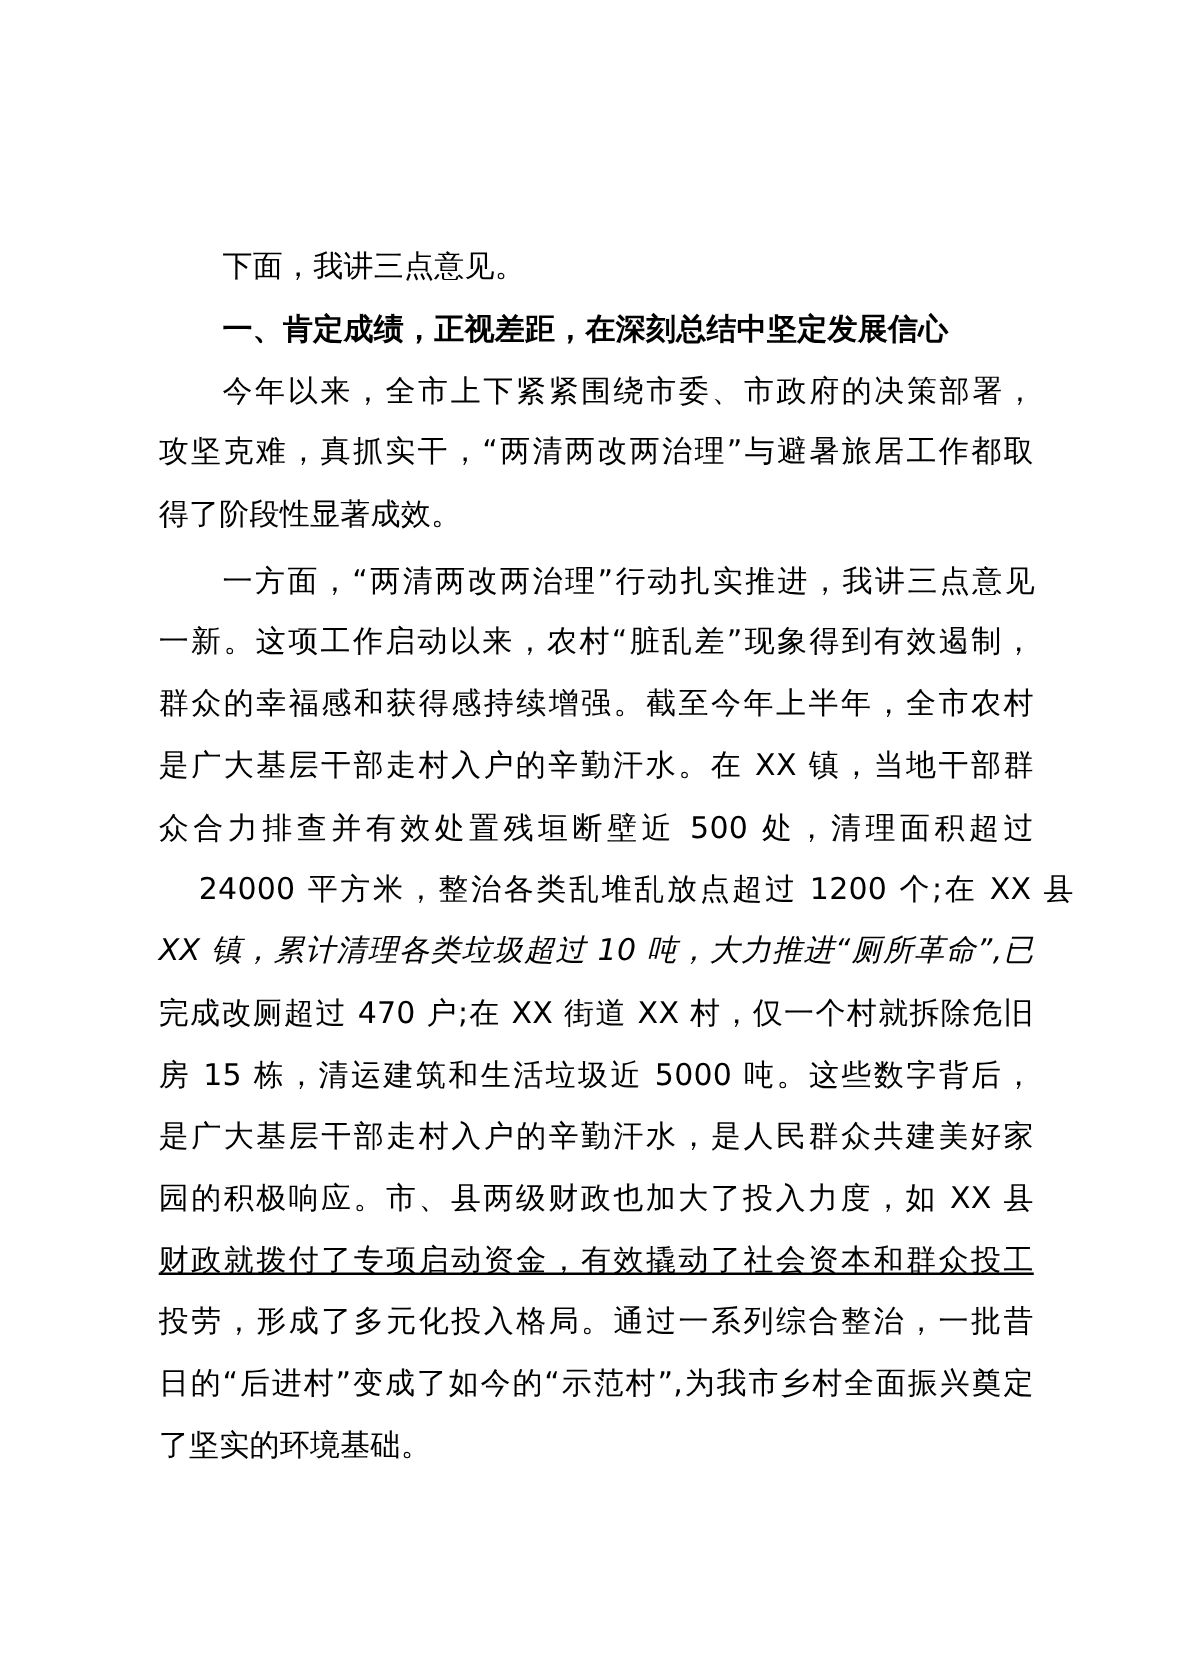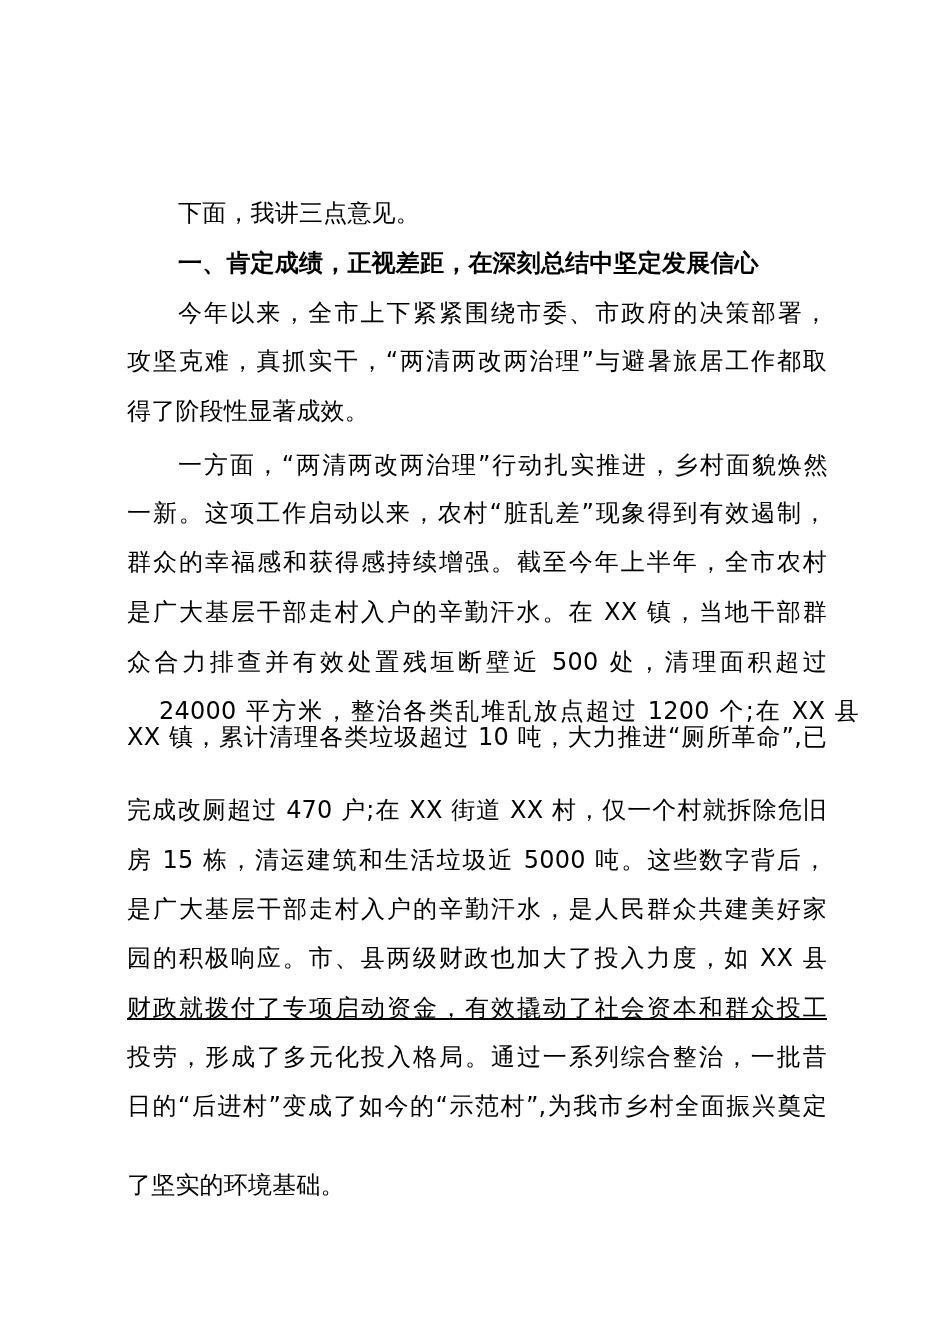--- a/index.html
+++ b/index.html
@@ -53,30 +53,30 @@
 
   <div class="line indent" style="top:198px;">下面，我讲三点意见。</div>
 
   <div>
     <div class="line indent justify" style="top:298px;">今年以来，全市上下紧紧围绕市委、市政府的决策部署，</div>
     <div class="line justify" style="top:346px;">攻坚克难，真抓实干，“两清两改两治理”与避暑旅居工作都取</div>
     <div class="line" style="top:396px;">得了阶段性显著成效。</div>
   </div>
 
   <div>
-    <div class="line indent justify" style="top:450px;">一方面，“两清两改两治理”行动扎实推进，乡村面貌焕然</div>
+    <div class="line indent justify" style="top:450px;">一方面，“两清两改两治理”行动扎实推进，我讲三点意见</div>
     <div class="line justify" style="top:498px;">一新。这项工作启动以来，农村“脏乱差”现象得到有效遏制，</div>
     <div class="line justify" style="top:547px;">群众的幸福感和获得感持续增强。截至今年上半年，全市农村</div>
     <div class="line justify" style="top:597px;">是广大基层干部走村入户的辛勤汗水。在 XX 镇，当地干部群</div>
     <div class="line justify" style="top:647px;">众合力排查并有效处置残垣断壁近 500 处，清理面积超过</div>
     <div class="line justify" style="top:696px;margin-left:32px;">24000 平方米，整治各类乱堆乱放点超过 1200 个;在 XX 县</div>
-    <div class="line justify" style="top:722px;">XX 镇，累计清理各类垃圾超过 10 吨，大力推进“厕所革命”,已</div>
+    <div class="line justify" style="top:745px;font-style:italic;">XX 镇，累计清理各类垃圾超过 10 吨，大力推进“厕所革命”,已</div>
     <div class="line justify" style="top:795px;">完成改厕超过 470 户;在 XX 街道 XX 村，仅一个村就拆除危旧</div>
     <div class="line justify" style="top:845px;">房 15 栋，清运建筑和生活垃圾近 5000 吨。这些数字背后，</div>
     <div class="line justify" style="top:894px;">是广大基层干部走村入户的辛勤汗水，是人民群众共建美好家</div>
     <div class="line justify" style="top:943px;">园的积极响应。市、县两级财政也加大了投入力度，如 XX 县</div>
     <div class="line justify" style="top:993px;text-decoration:underline;">财政就拨付了专项启动资金，有效撬动了社会资本和群众投工</div>
     <div class="line justify" style="top:1042px;">投劳，形成了多元化投入格局。通过一系列综合整治，一批昔</div>
     <div class="line justify" style="top:1091px;">日的“后进村”变成了如今的“示范村”,为我市乡村全面振兴奠定</div>
-    <div class="line" style="top:1170px;">了坚实的环境基础。</div>
+    <div class="line" style="top:1141px;">了坚实的环境基础。</div>
   </div>
 
 </div>
 
 </body></html>

